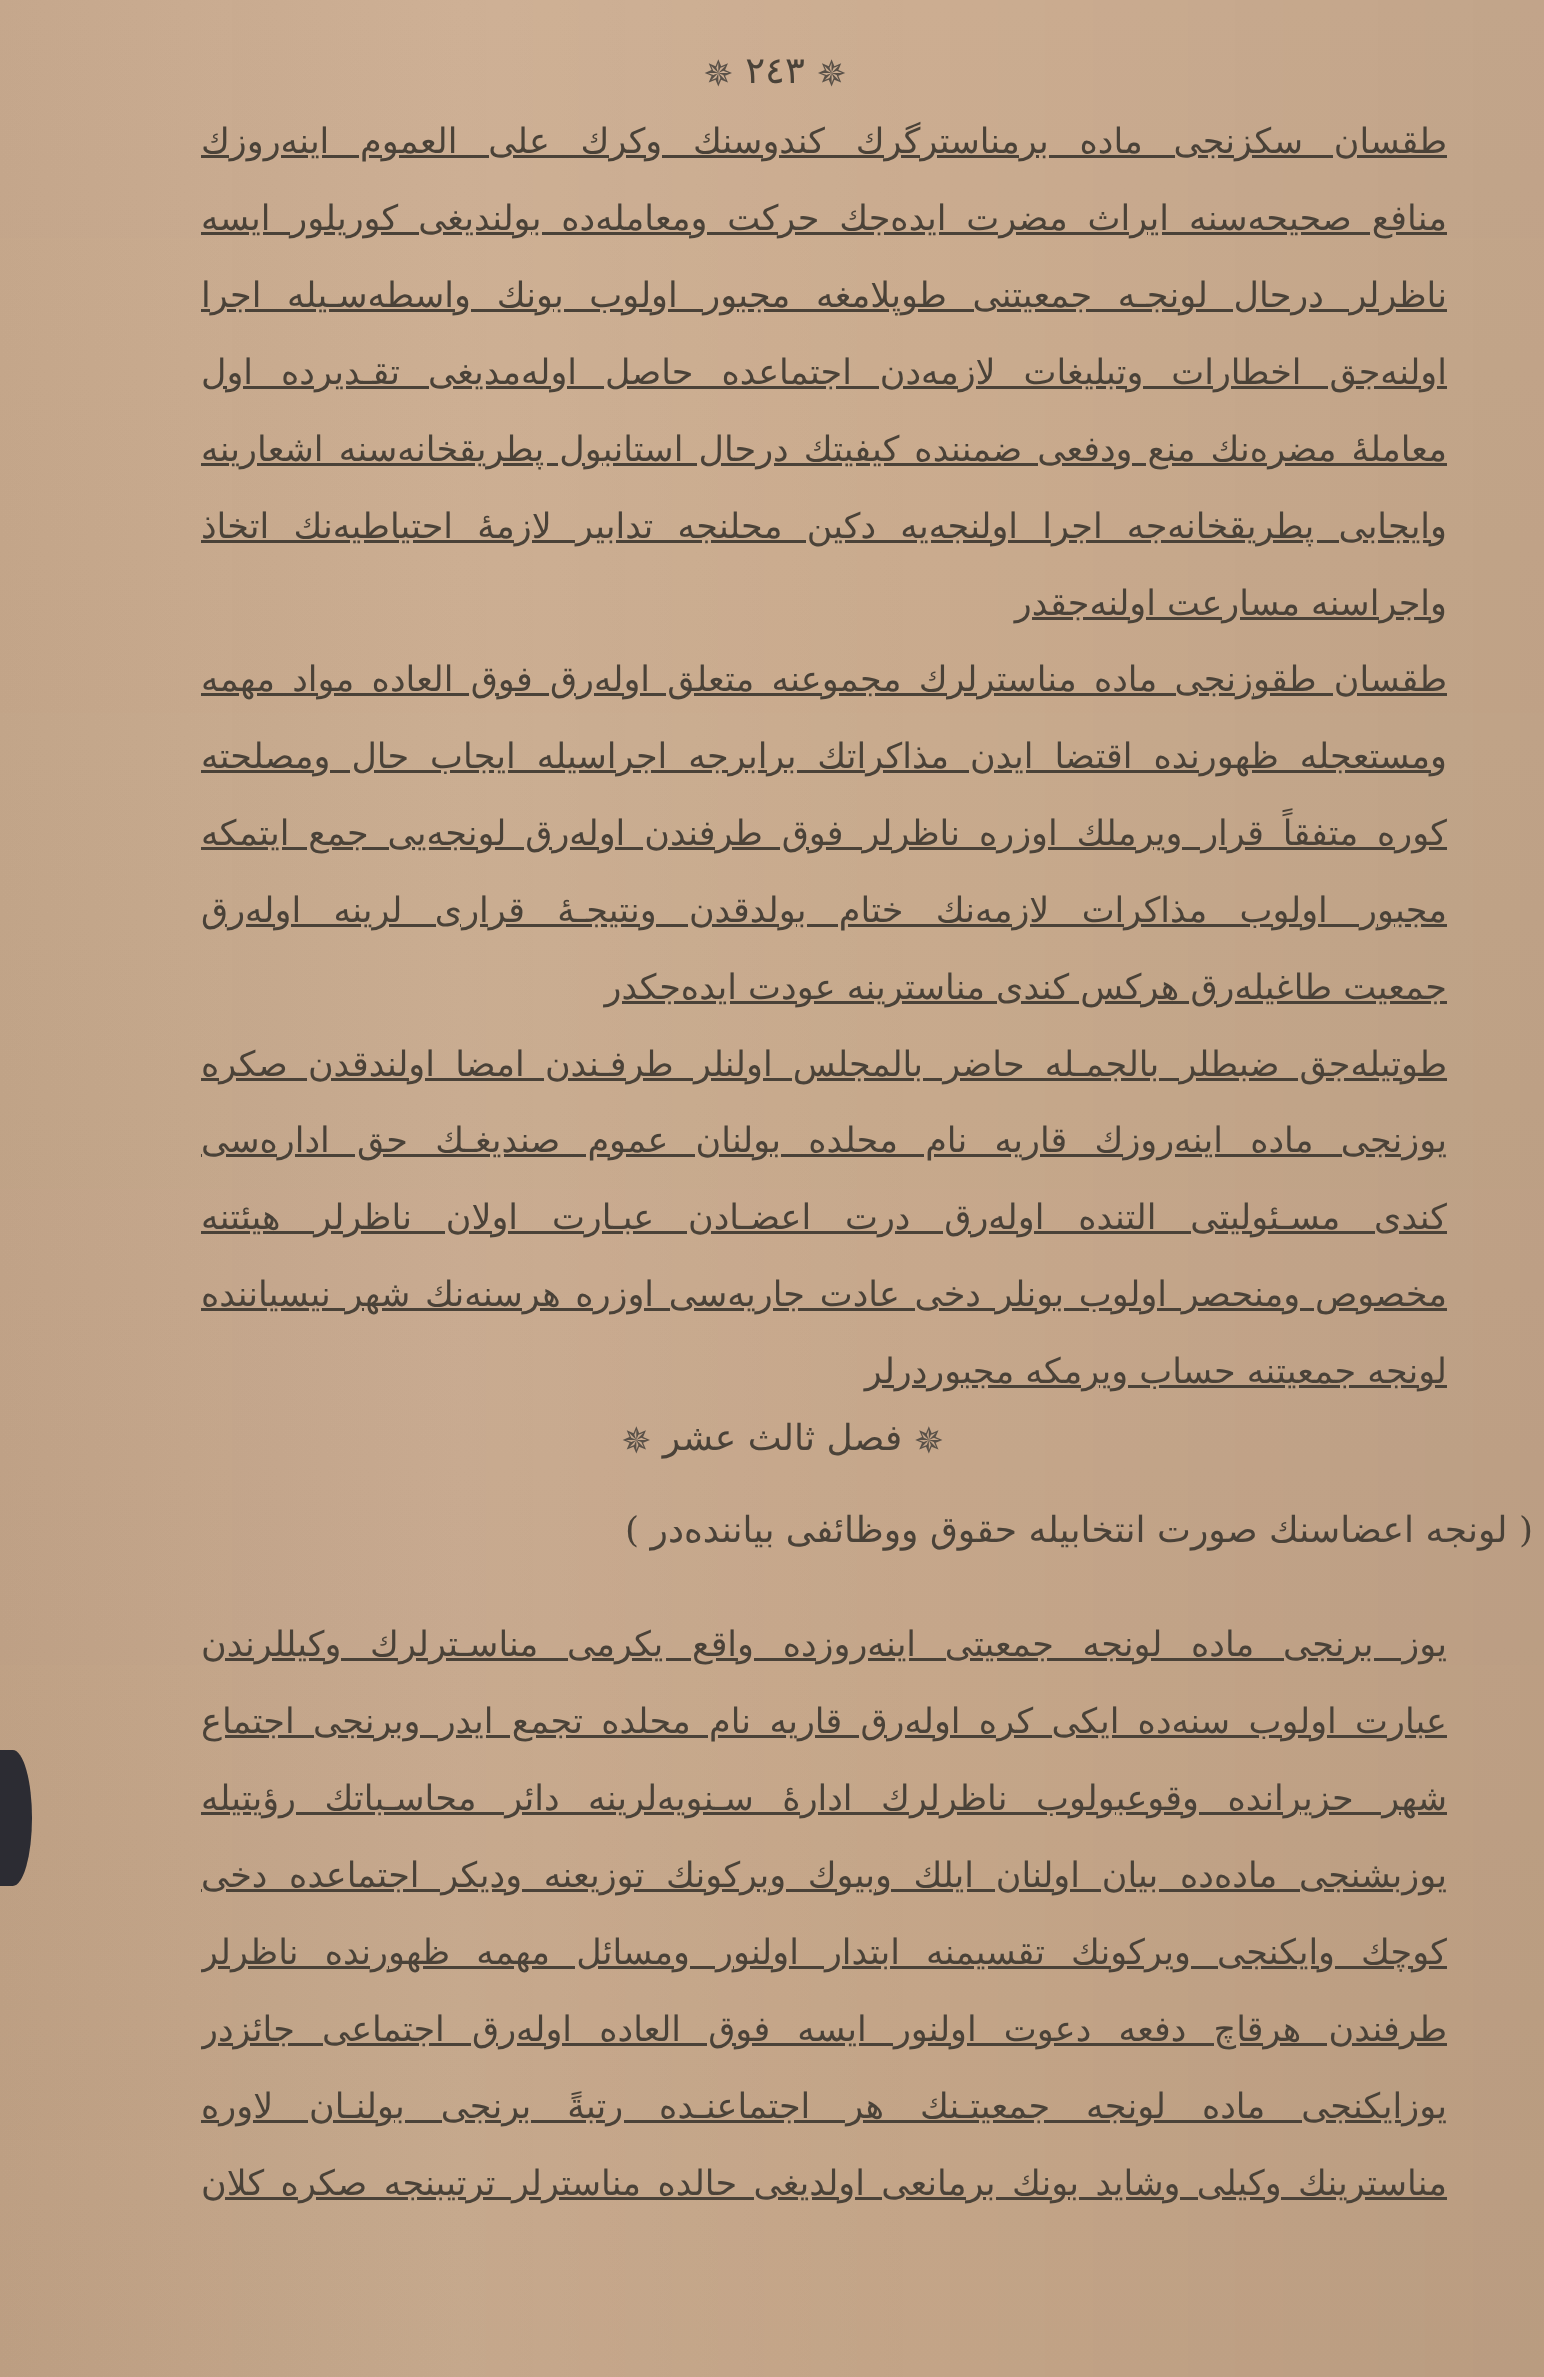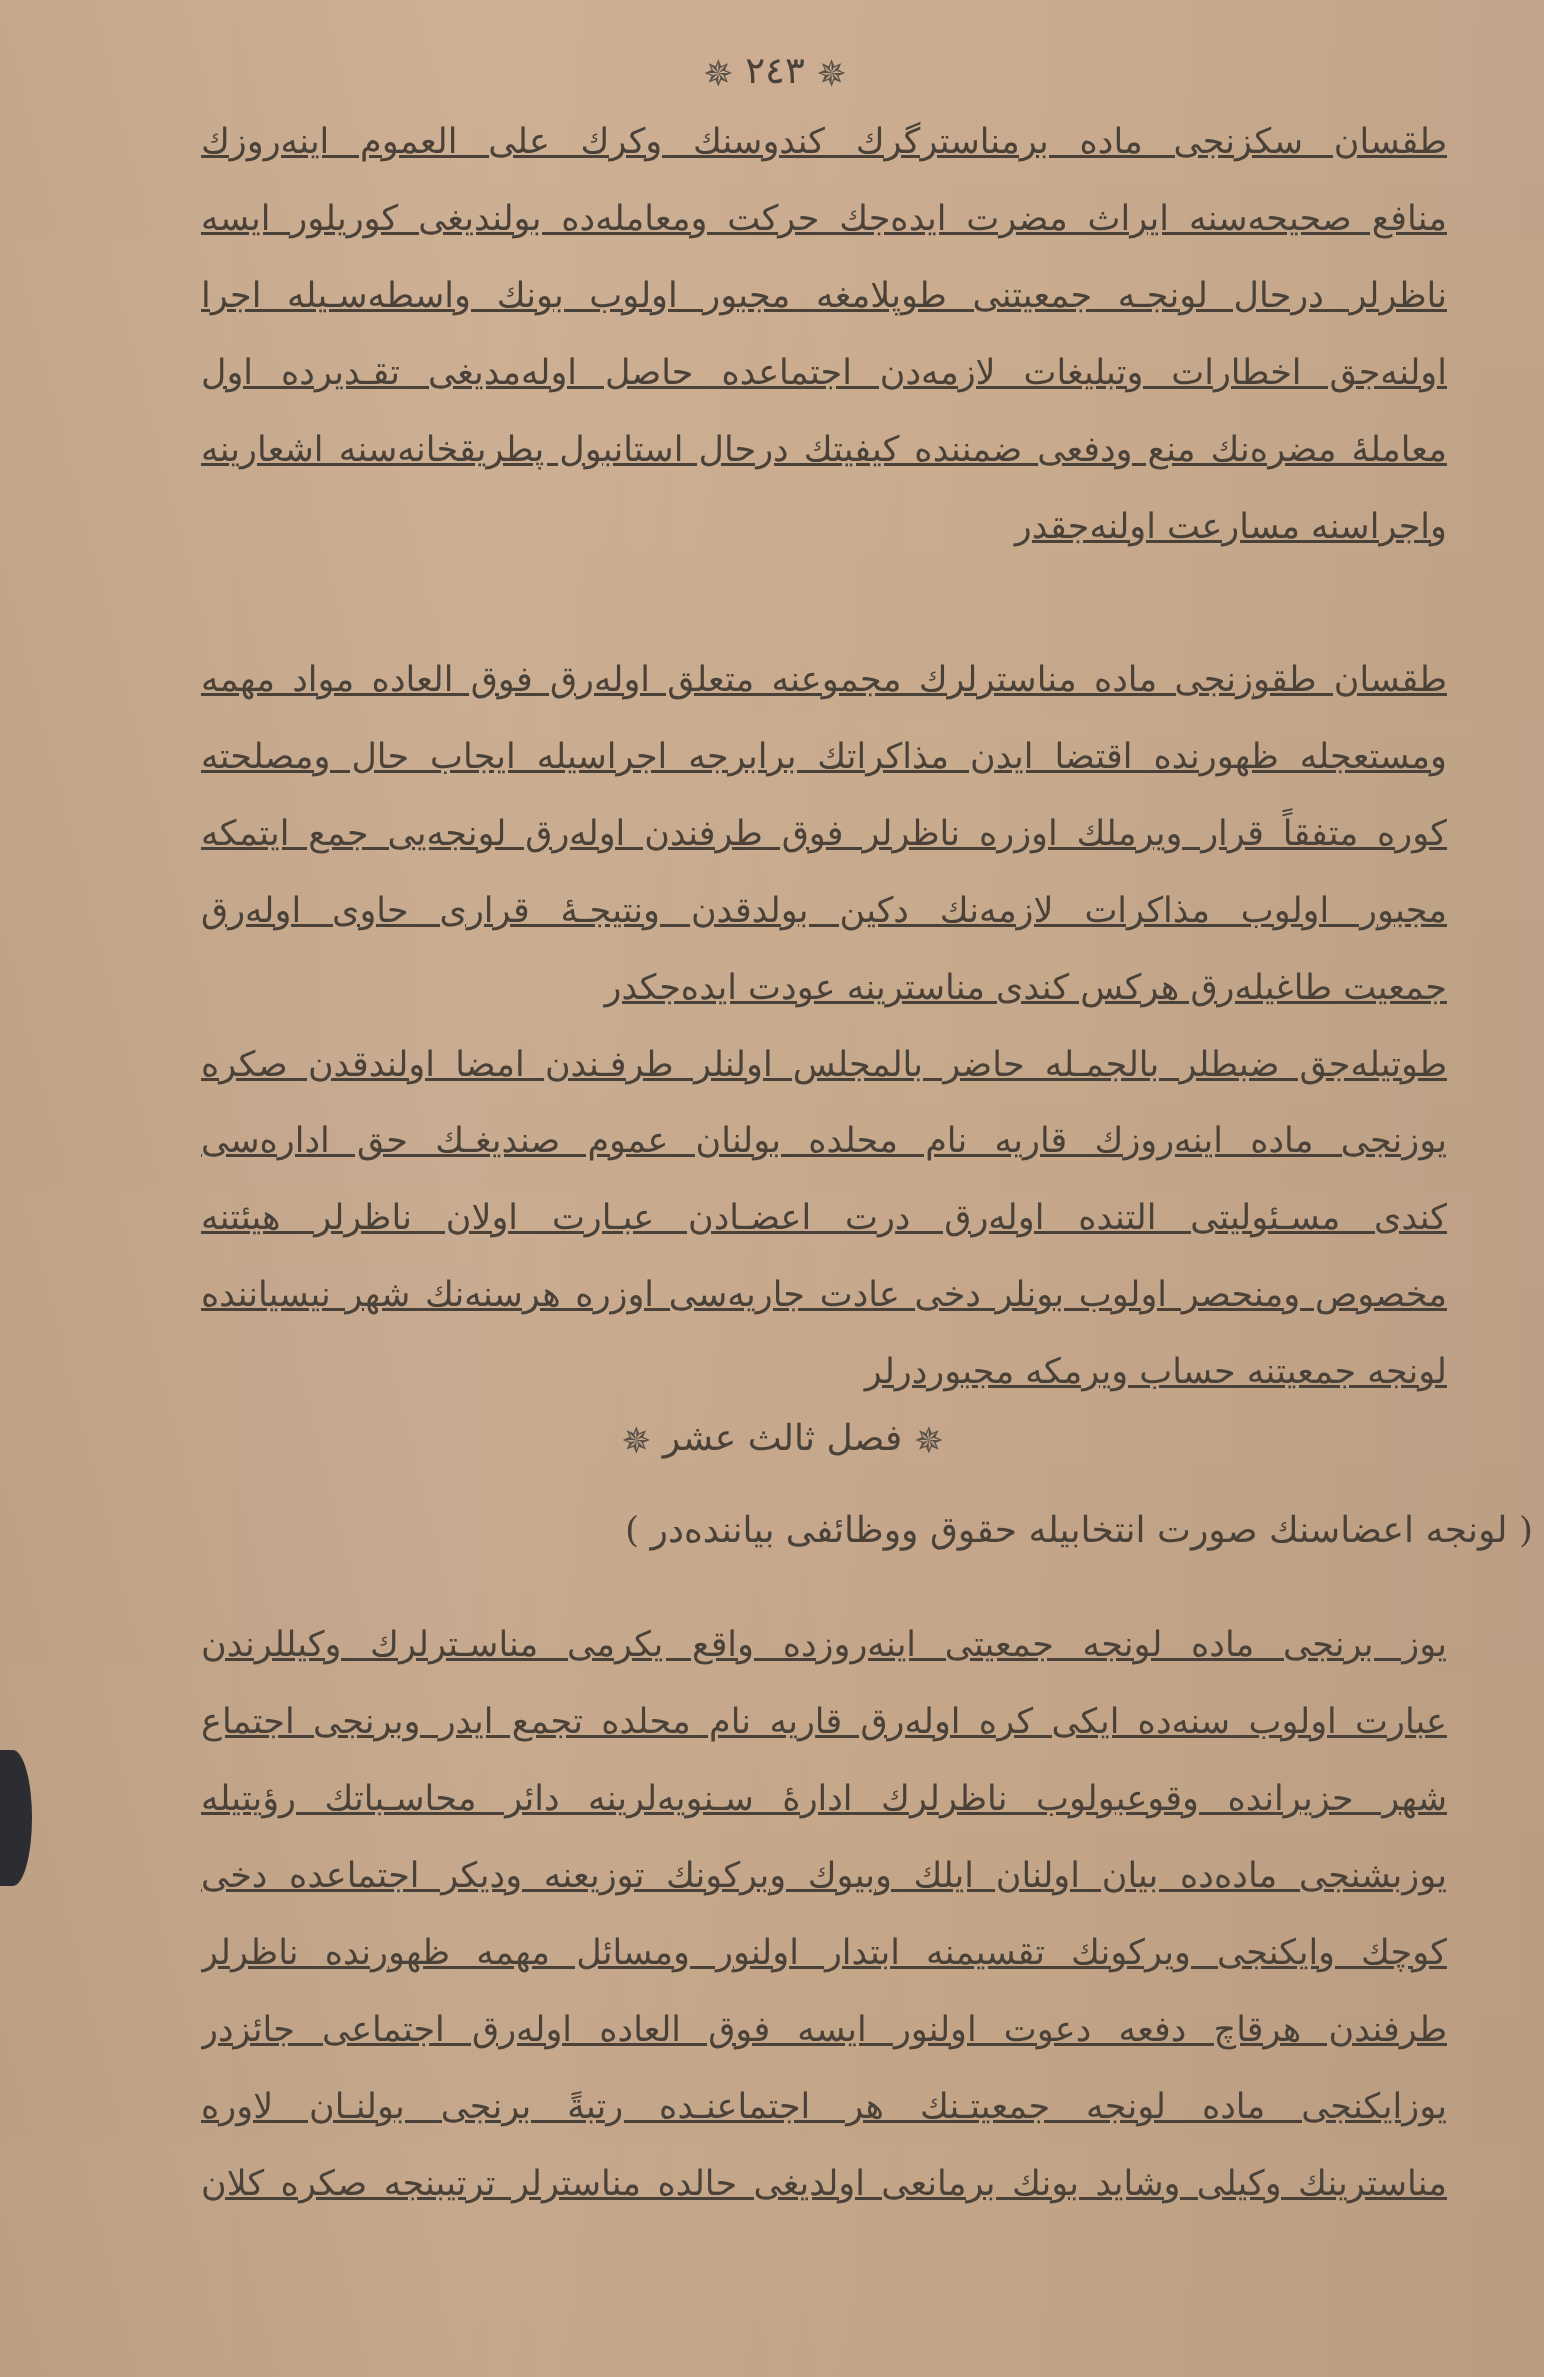--- a/index.html
+++ b/index.html
@@ -94,28 +94,29 @@
     <span>٢٤٣</span>
     <span class="ornament">✵</span>
   </div>
 
   <div class="text-block" style="top:103px;">
     <div class="line">طقسان سكزنجى ماده     برمناسترگرك كندوسنك وكرك على العموم اينه‌روزك</div>
     <div class="line">منافع صحيحه‌سنه ايراث مضرت ايده‌جك حركت ومعامله‌ده بولنديغى كوريلور ايسه</div>
     <div class="line">ناظرلر درحال لونجـه جمعيتنى طوپلامغه مجبور اولوب بونك واسطه‌سـيله اجرا</div>
     <div class="line">اولنه‌جق اخطارات وتبليغات لازمه‌دن اجتماعده حاصل اوله‌مديغى تقـديرده اول</div>
     <div class="line">معامله‌ٔ مضره‌نك منع ودفعى ضمننده كيفيتك درحال استانبول پطريقخانه‌سنه اشعارينه</div>
+    <div class="line">وايجابى پطريقخانه‌جه اجرا اولنجه‌يه دكين محلنجه تدابير لازمهٔ احتياطيه‌نك اتخاذ</div>
     <div class="line short">واجراسنه مسارعت اولنه‌جقدر</div>
   </div>
 
   <div class="text-block" style="top:641px;">
     <div class="line">طقسان طقوزنجى ماده     مناسترلرك مجموعنه متعلق اوله‌رق فوق العاده مواد مهمه</div>
     <div class="line">ومستعجله ظهورنده اقتضا ايدن مذاكراتك برابرجه اجراسيله ايجاب حال ومصلحته</div>
     <div class="line">كوره متفقاً قرار ويرملك اوزره ناظرلر فوق طرفندن اوله‌رق لونجه‌يى جمع ايتمكه</div>
-    <div class="line">مجبور اولوب مذاكرات لازمه‌نك دكين بولدقدن ونتيجـهٔ قرارى حاوى اوله‌رق</div>
+    <div class="line">مجبور اولوب مذاكرات لازمه‌نك ختام بولدقدن ونتيجـهٔ قرارى لرينه اوله‌رق</div>
     <div class="line short">جمعيت طاغيله‌رق هركس كندى مناسترينه عودت ايده‌جكدر</div>
     <div class="line">طوتيله‌جق ضبطلر بالجمـله حاضر بالمجلس اولنلر طرفـندن امضا اولندقدن صكره</div>
   </div>
 
   <div class="text-block" style="top:1102px;">
     <div class="line">يوزنجى ماده     اينه‌روزك قاريه نام محلده بولنان عموم صنديغـك حق اداره‌سى</div>
     <div class="line">كندى مسـئوليتى التنده اوله‌رق درت اعضـادن عبـارت اولان ناظرلر هيئتنه</div>
     <div class="line">مخصوص ومنحصر اولوب بونلر دخى عادت جاريه‌سى اوزره هرسنه‌نك شهر نيسياننده</div>
     <div class="line short">لونجه جمعيتنه حساب ويرمكه مجبوردرلر</div>
   </div>

